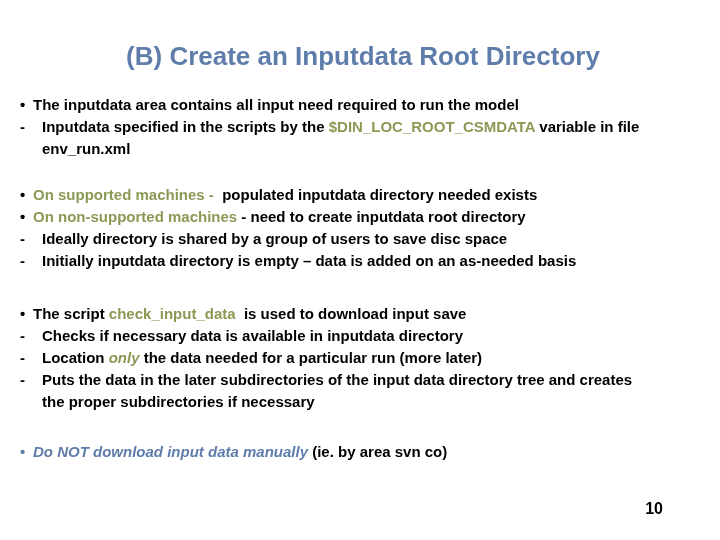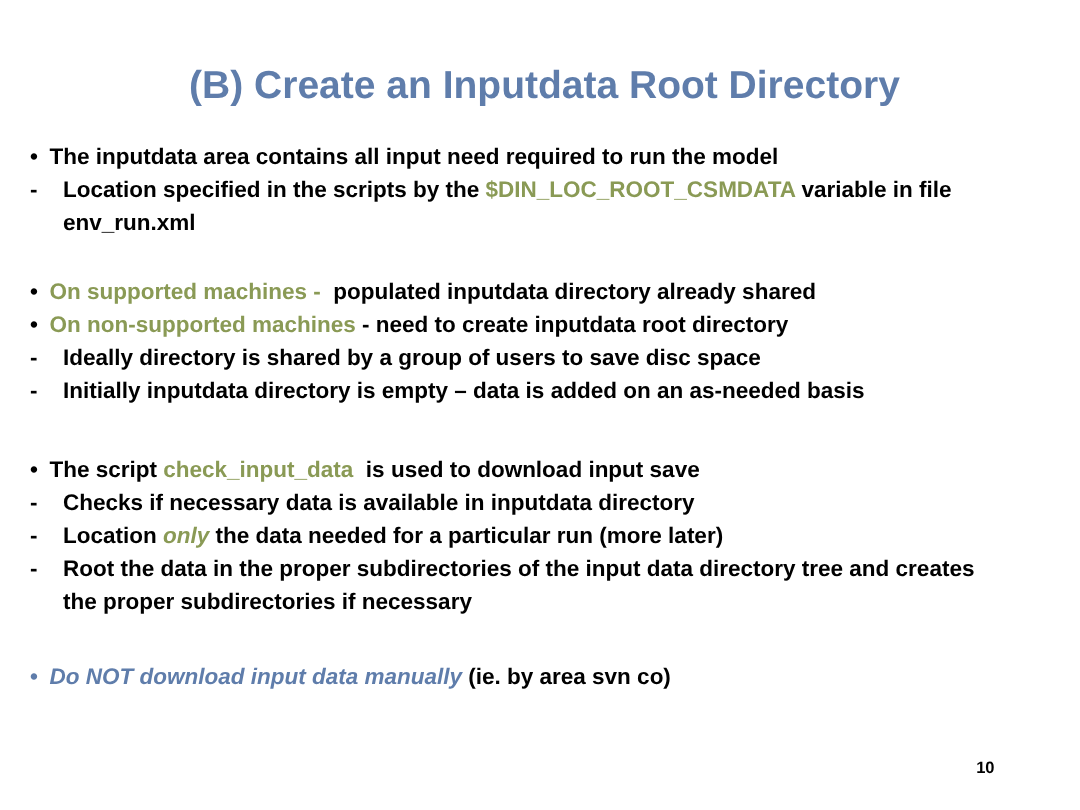--- a/index.html
+++ b/index.html
@@ -36,46 +36,46 @@
   }
   .marker{flex:0 0 13px;}
   .line.dash .marker{flex-basis:22px;}
   .text{margin:0;flex:1;min-width:0;}
   .olive{color:var(--accent-olive);}
   .olive-italic{color:var(--accent-olive);font-style:italic;text-align:center;}
   .blue-italic{color:var(--accent-blue);font-style:italic;}
   .block-4 .marker{color:var(--accent-blue);}
   .page-number{
     position:absolute;right:57px;bottom:22px;
-    font-size:11px;color:var(--body-color);
+    font-size:16px;color:var(--body-color);
   }
 </style>
 </head>
 <body>
 
 <div class="slide">
 
   <h1 class="title">(B) Create an Inputdata Root Directory</h1>
 
   <div class="block block-1">
     <div class="line bullet">
       <span class="marker">•</span>
       <p class="text"><span>The inputdata area contains all input need required to run the model</span></p>
     </div>
     <div class="line dash">
       <span class="marker">-</span>
-      <p class="text"><span>Location specified in the scripts by the </span><span class="olive">$DIN_LOC_ROOT_CSMDATA</span><span> variable in file
+      <p class="text"><span>Inputdata specified in the scripts by the </span><span class="olive">$DIN_LOC_ROOT_CSMDATA</span><span> variable in file
 env_run.xml</span></p>
     </div>
   </div>
 
   <div class="block block-2">
     <div class="line bullet">
       <span class="marker">•</span>
-      <p class="text"><span class="olive">On supported machines - </span><span> populated inputdata directory already shared</span></p>
+      <p class="text"><span class="olive">On supported machines - </span><span> populated inputdata directory needed exists</span></p>
     </div>
     <div class="line bullet">
       <span class="marker">•</span>
       <p class="text"><span class="olive">On non-supported machines</span><span> - need to create inputdata root directory</span></p>
     </div>
     <div class="line dash">
       <span class="marker">-</span>
       <p class="text"><span>Ideally directory is shared by a group of users to save disc space</span></p>
     </div>
     <div class="line dash">
@@ -92,21 +92,21 @@
     <div class="line dash">
       <span class="marker">-</span>
       <p class="text"><span>Checks if necessary data is available in inputdata directory</span></p>
     </div>
     <div class="line dash">
       <span class="marker">-</span>
       <p class="text"><span>Location </span><span class="olive-italic">only</span><span> the data needed for a particular run (more later)</span></p>
     </div>
     <div class="line dash">
       <span class="marker">-</span>
-      <p class="text"><span>Root the data in the proper subdirectories of the input data directory tree and creates
+      <p class="text"><span>Puts the data in the later subdirectories of the input data directory tree and creates
 the proper subdirectories if necessary</span></p>
     </div>
   </div>
 
   <div class="block block-4">
     <div class="line bullet">
       <span class="marker">•</span>
       <p class="text"><span class="blue-italic">Do NOT download input data manually</span><span> (ie. by area svn co)</span></p>
     </div>
   </div>

